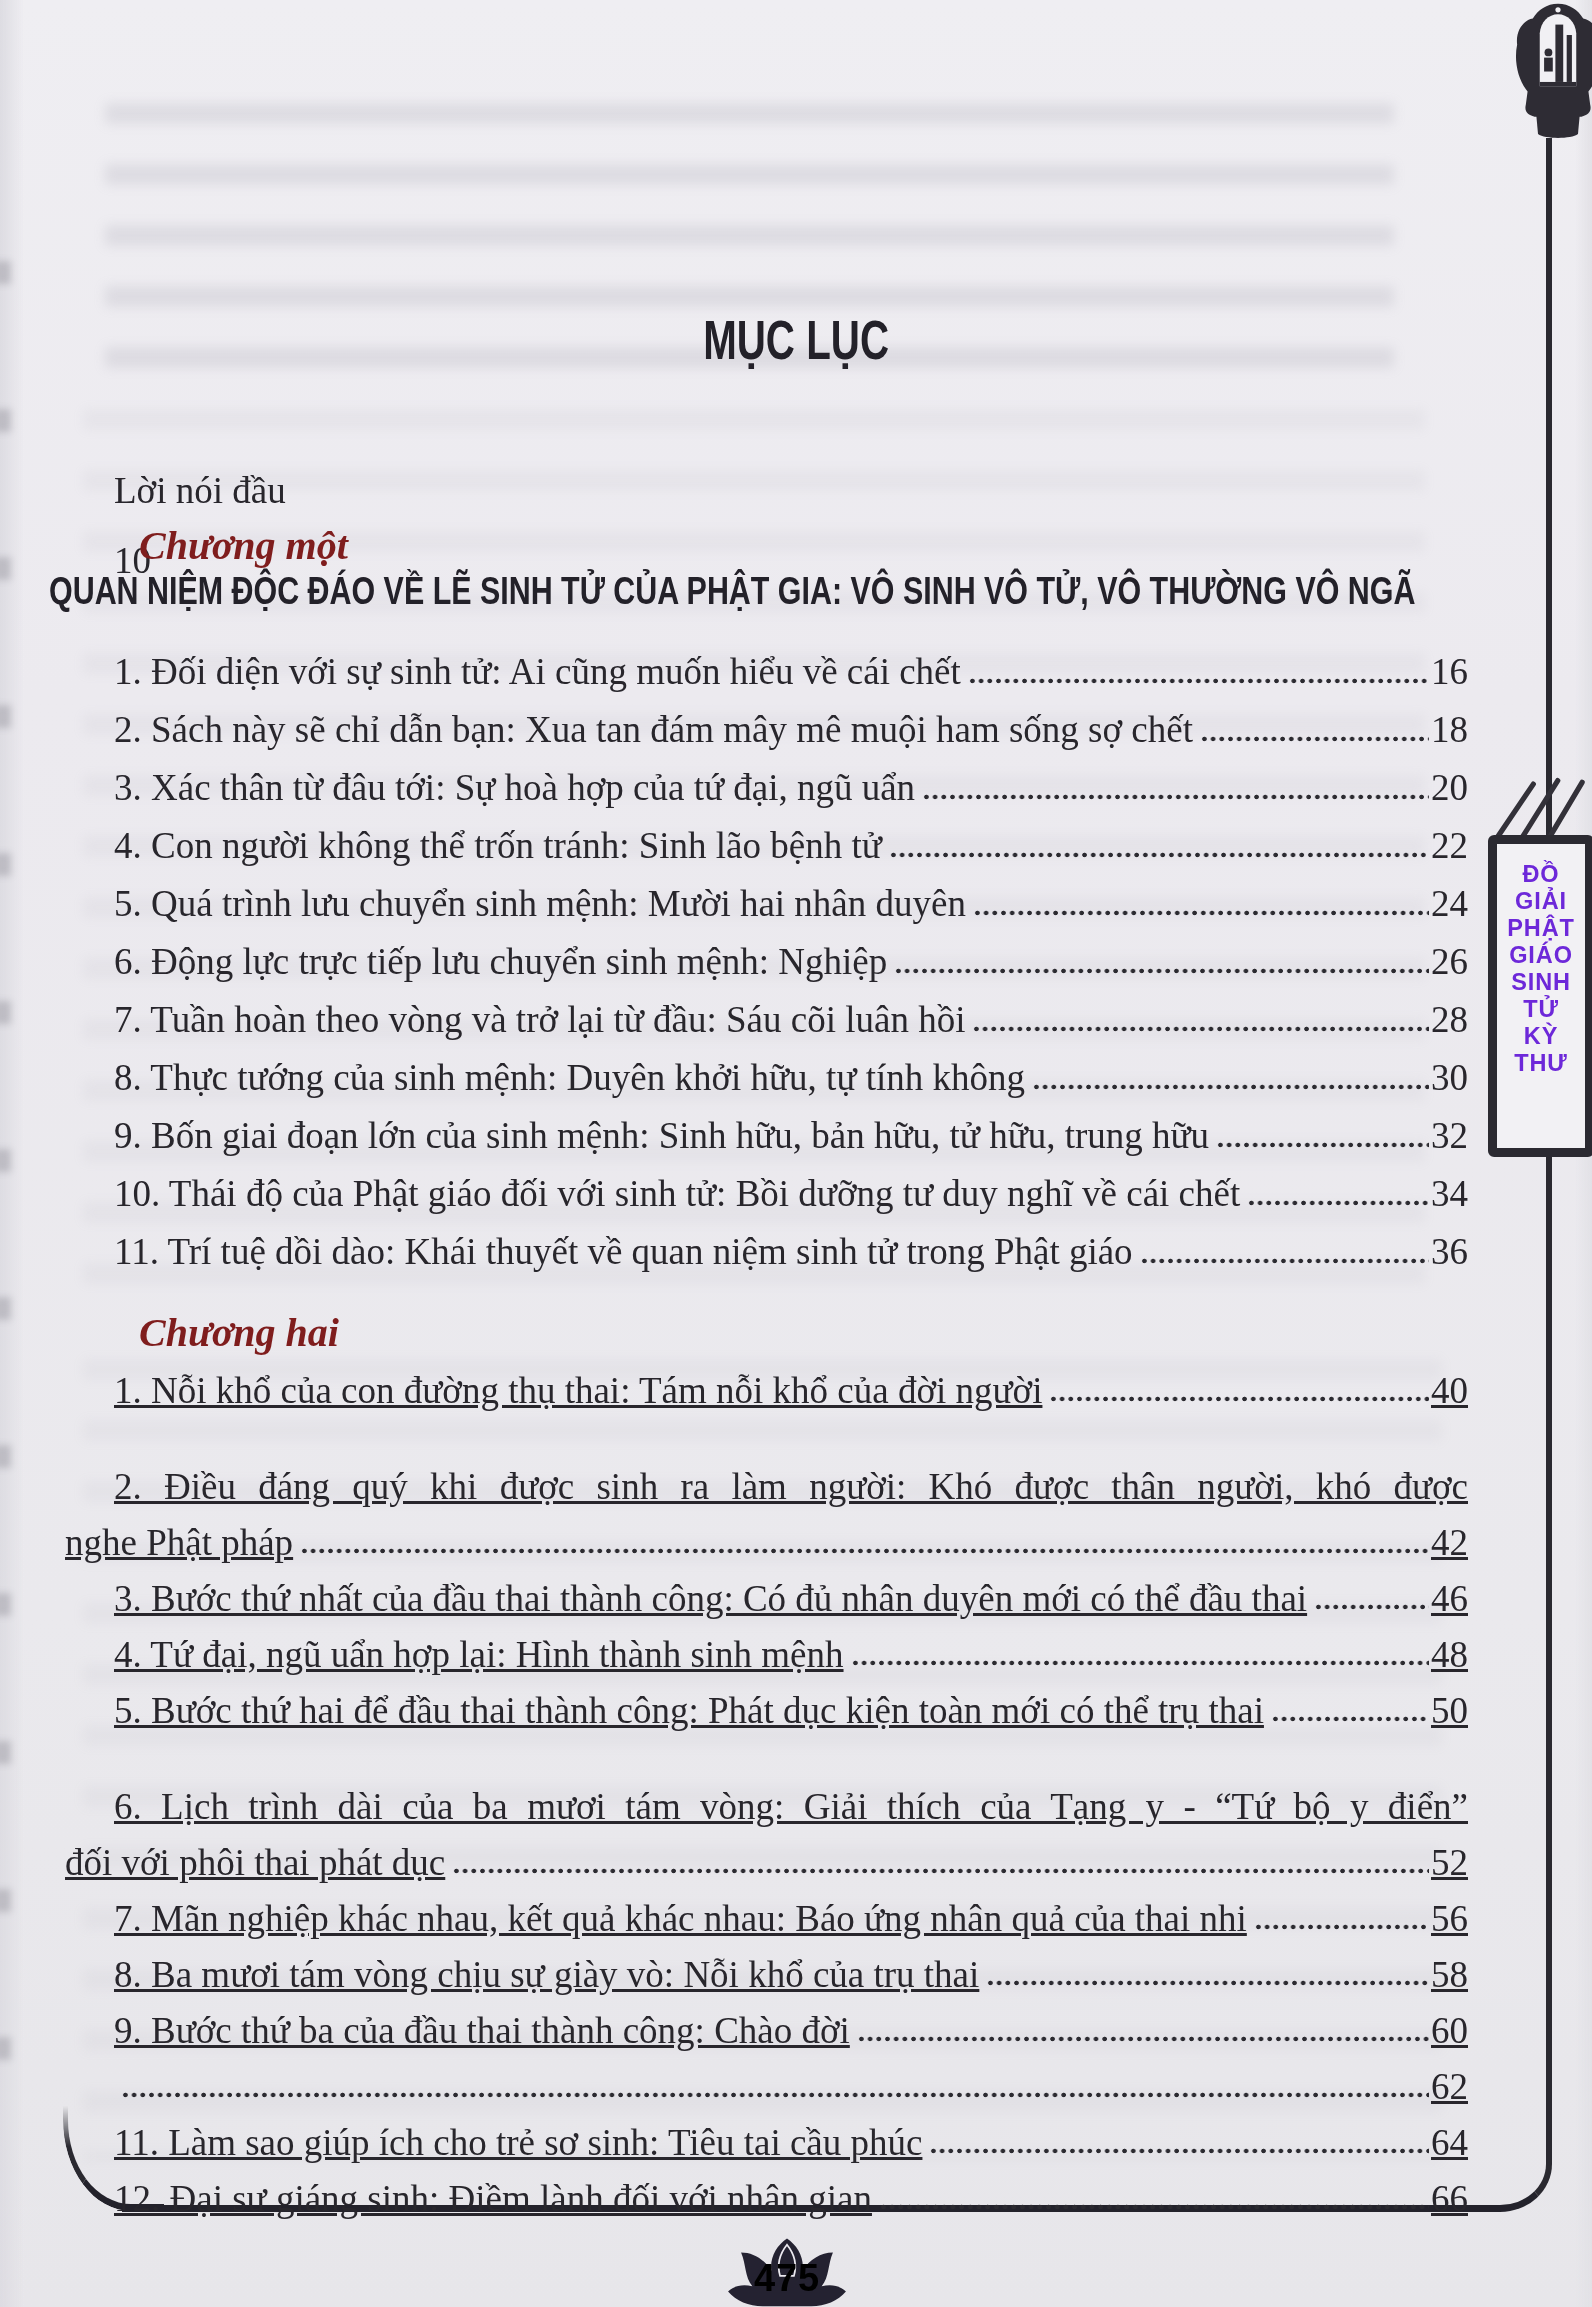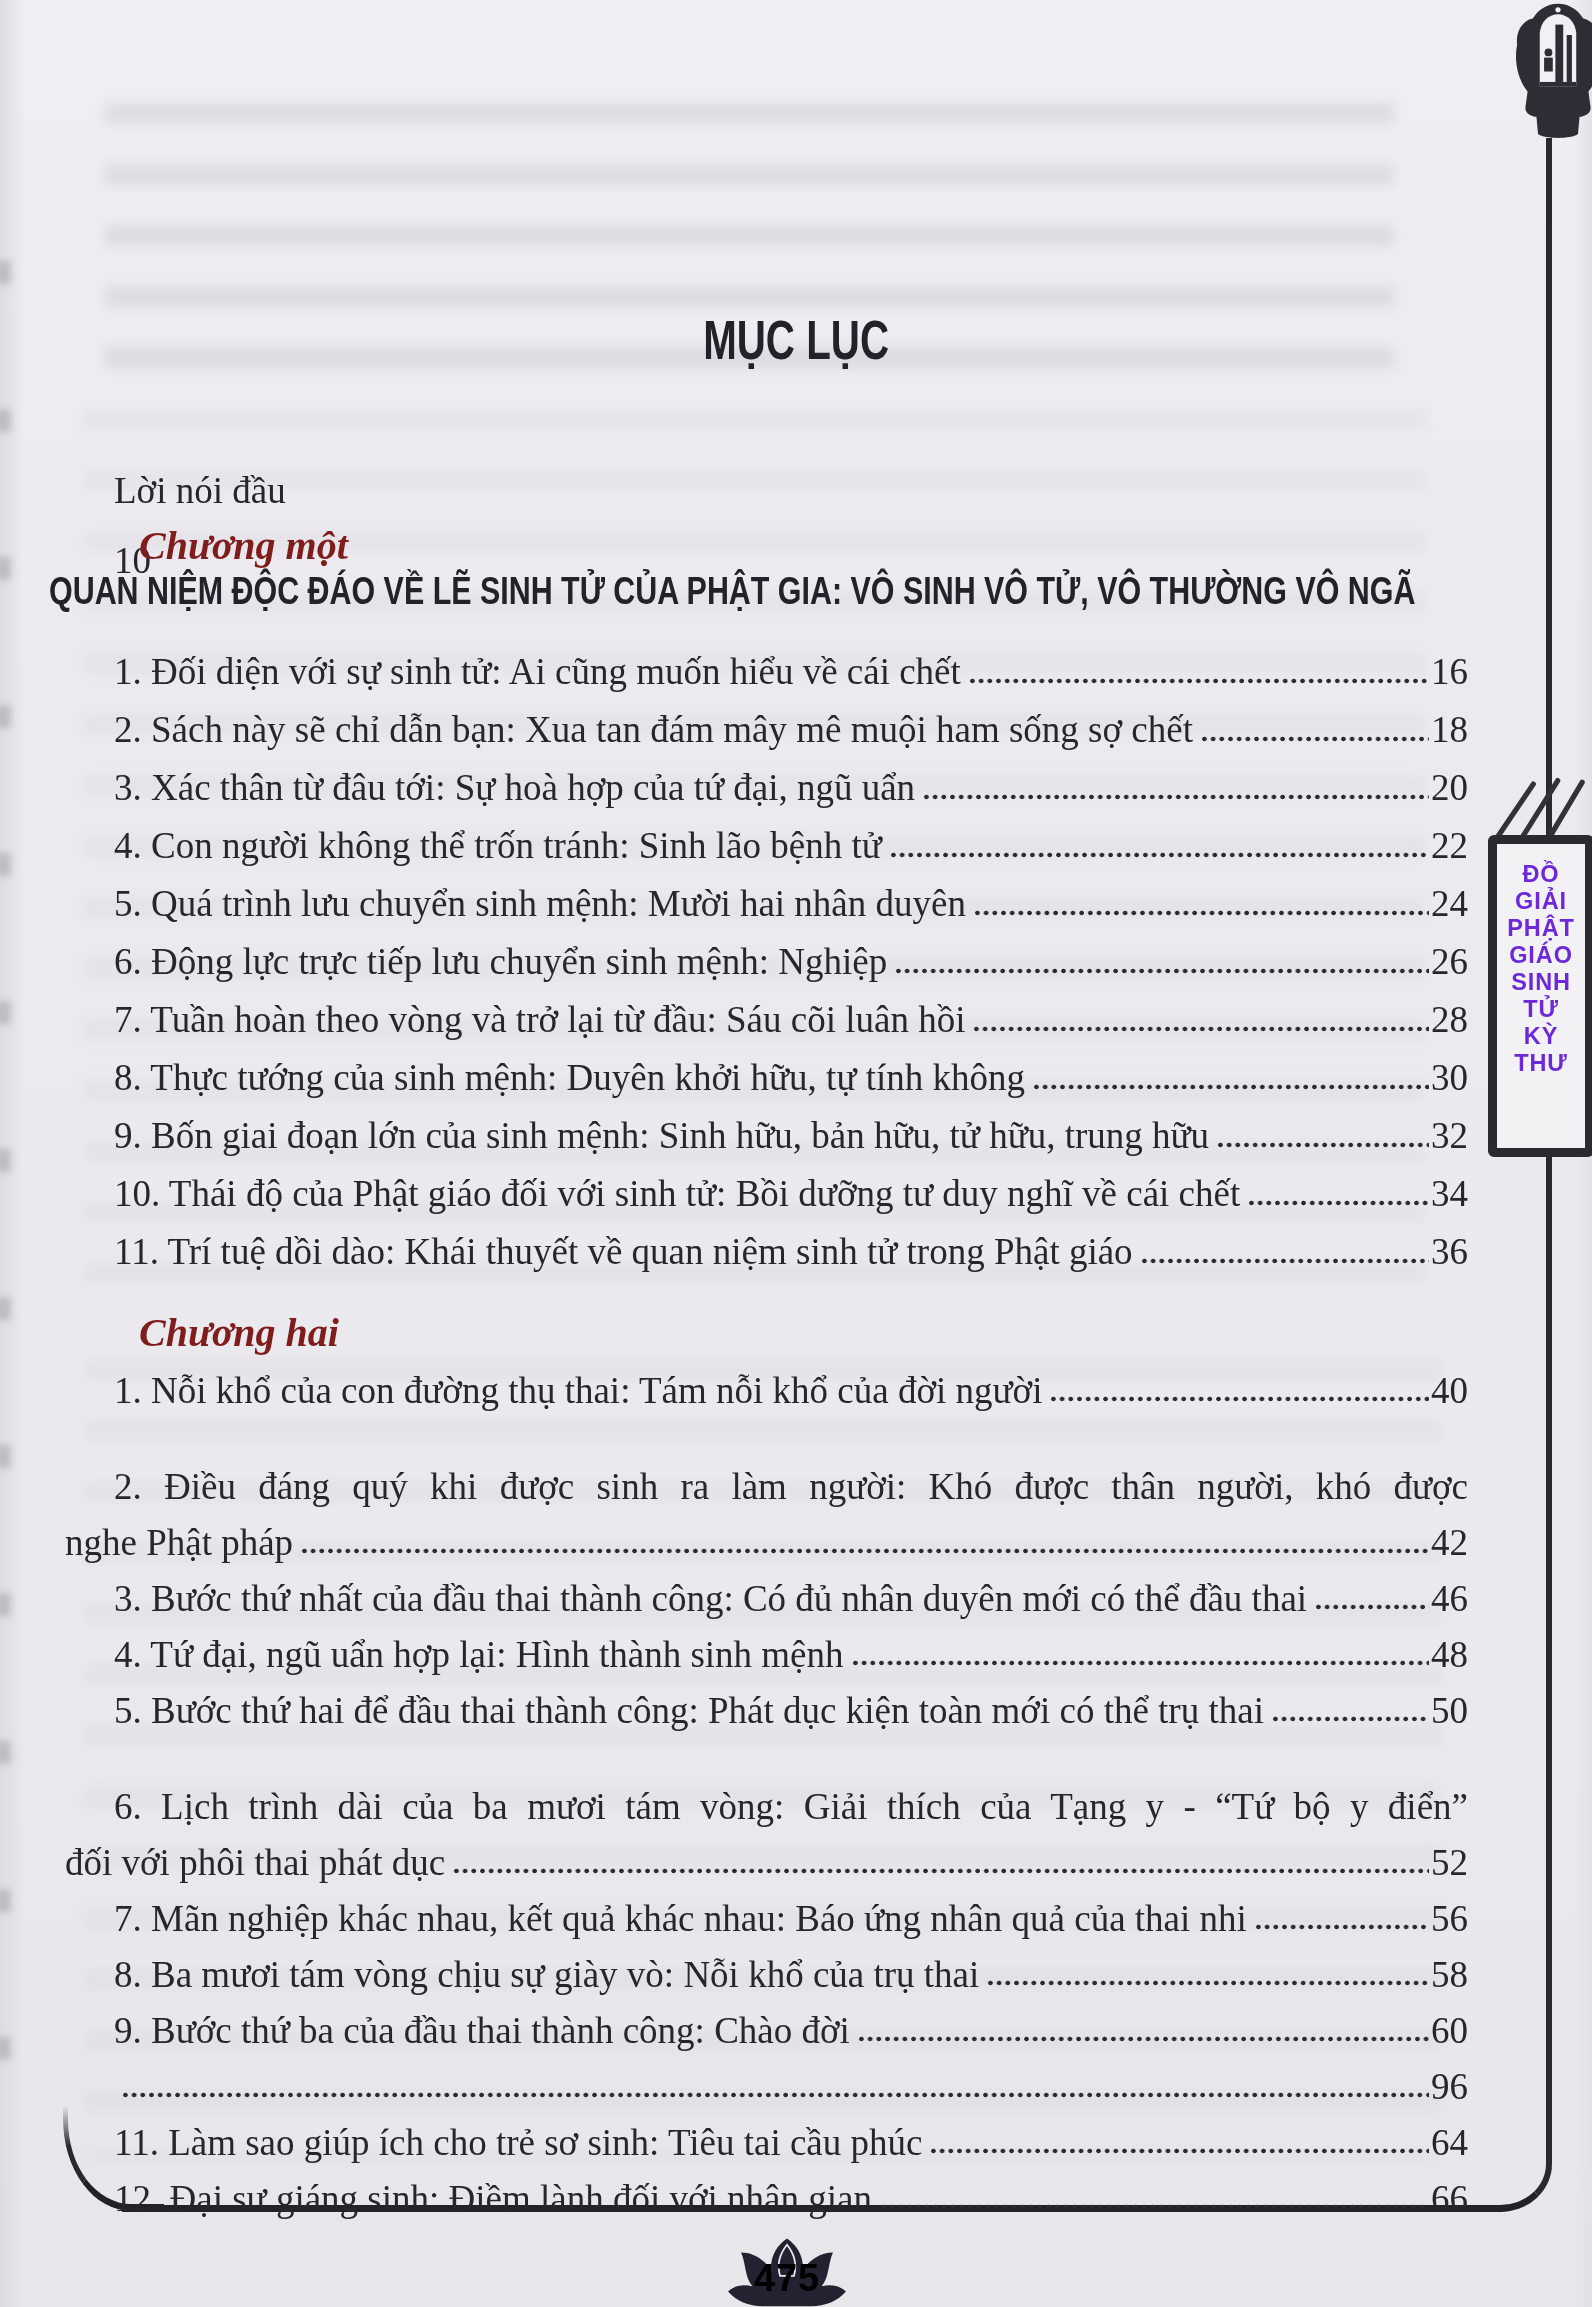--- a/index.html
+++ b/index.html
@@ -34,21 +34,21 @@
     mask-image:linear-gradient(to top,#000 55%,transparent 90%);}
 
   
   .content{position:absolute;left:0;top:0;width:1593px;}
   .col{margin-left:65px;width:1403px;}
   .page-title{margin-top:307px;text-align:center;line-height:54px;}
   .page-title .cond{display:inline-block;white-space:nowrap;
     font:700 56px "Liberation Sans", sans-serif;letter-spacing:0px;
     transform:scaleX(.72);transform-origin:50% 50%;color:#232129;}
   .row{display:flex;line-height:58px;height:58px;font-size:37px;}
-  .ch2 .row{line-height:56px;height:56px;}
+  .ch2 .row{line-height:56px;height:56px;text-decoration:underline;}
   .ind1{padding-left:49px;}
   .etext{flex:0 1 auto;white-space:nowrap;}
   .leader{flex:1 1 auto;min-width:17.4px;align-self:flex-end;height:15.7px;
     margin:0 1.7px 12.2px 7px;
     background-image:radial-gradient(circle at 4.4px 7.8px, #2b2a30 1.9px, rgba(0,0,0,0) 2.6px);
     background-size:8.7px 15.7px;background-repeat:repeat-x;}
   .epage{flex:none;}
   .fm-row{margin-top:80px;flex-direction:column;}
   .chap-label{margin-top:1.7px;line-height:56px;padding-left:74px;
     font:700 italic 40px "Liberation Serif", serif;color:#7f1d1d;}
@@ -250,21 +250,21 @@
           <span class="leader"></span>
           <span class="epage">58</span>
         </div>
       <div class="row ind1">
           <span class="etext">9. Bước thứ ba của đầu thai thành công: Chào đời</span>
           <span class="leader"></span>
           <span class="epage">60</span>
         </div>
       <div class="row ind1">
           <span class="leader"></span>
-          <span class="epage">96</span>
+          <span class="epage">62</span>
         </div>
       <div class="row ind1">
           <span class="etext">11. Làm sao giúp ích cho trẻ sơ sinh: Tiêu tai cầu phúc</span>
           <span class="leader"></span>
           <span class="epage">64</span>
         </div>
       <div class="row ind1">
           <span class="etext">12. Đại sư giáng sinh: Điềm lành đối với nhân gian</span>
           <span class="leader"></span>
           <span class="epage">66</span>

